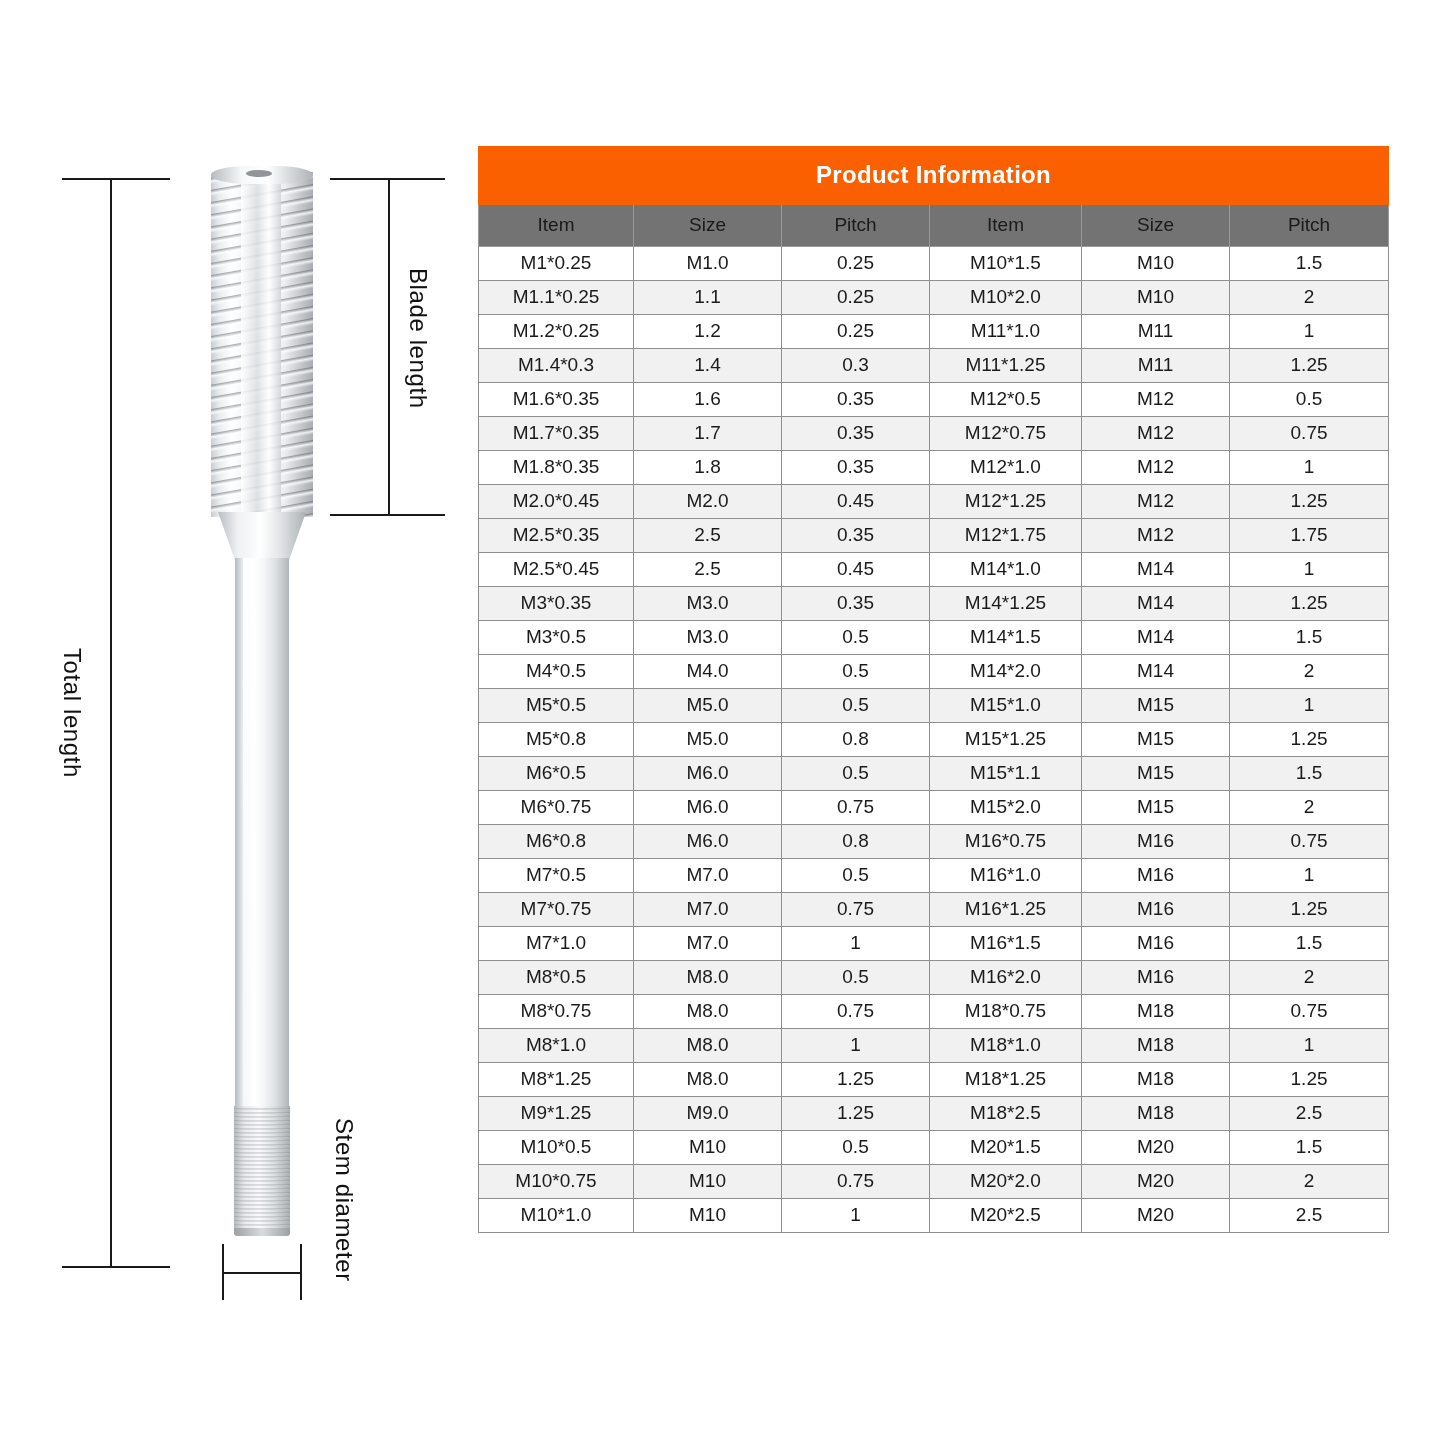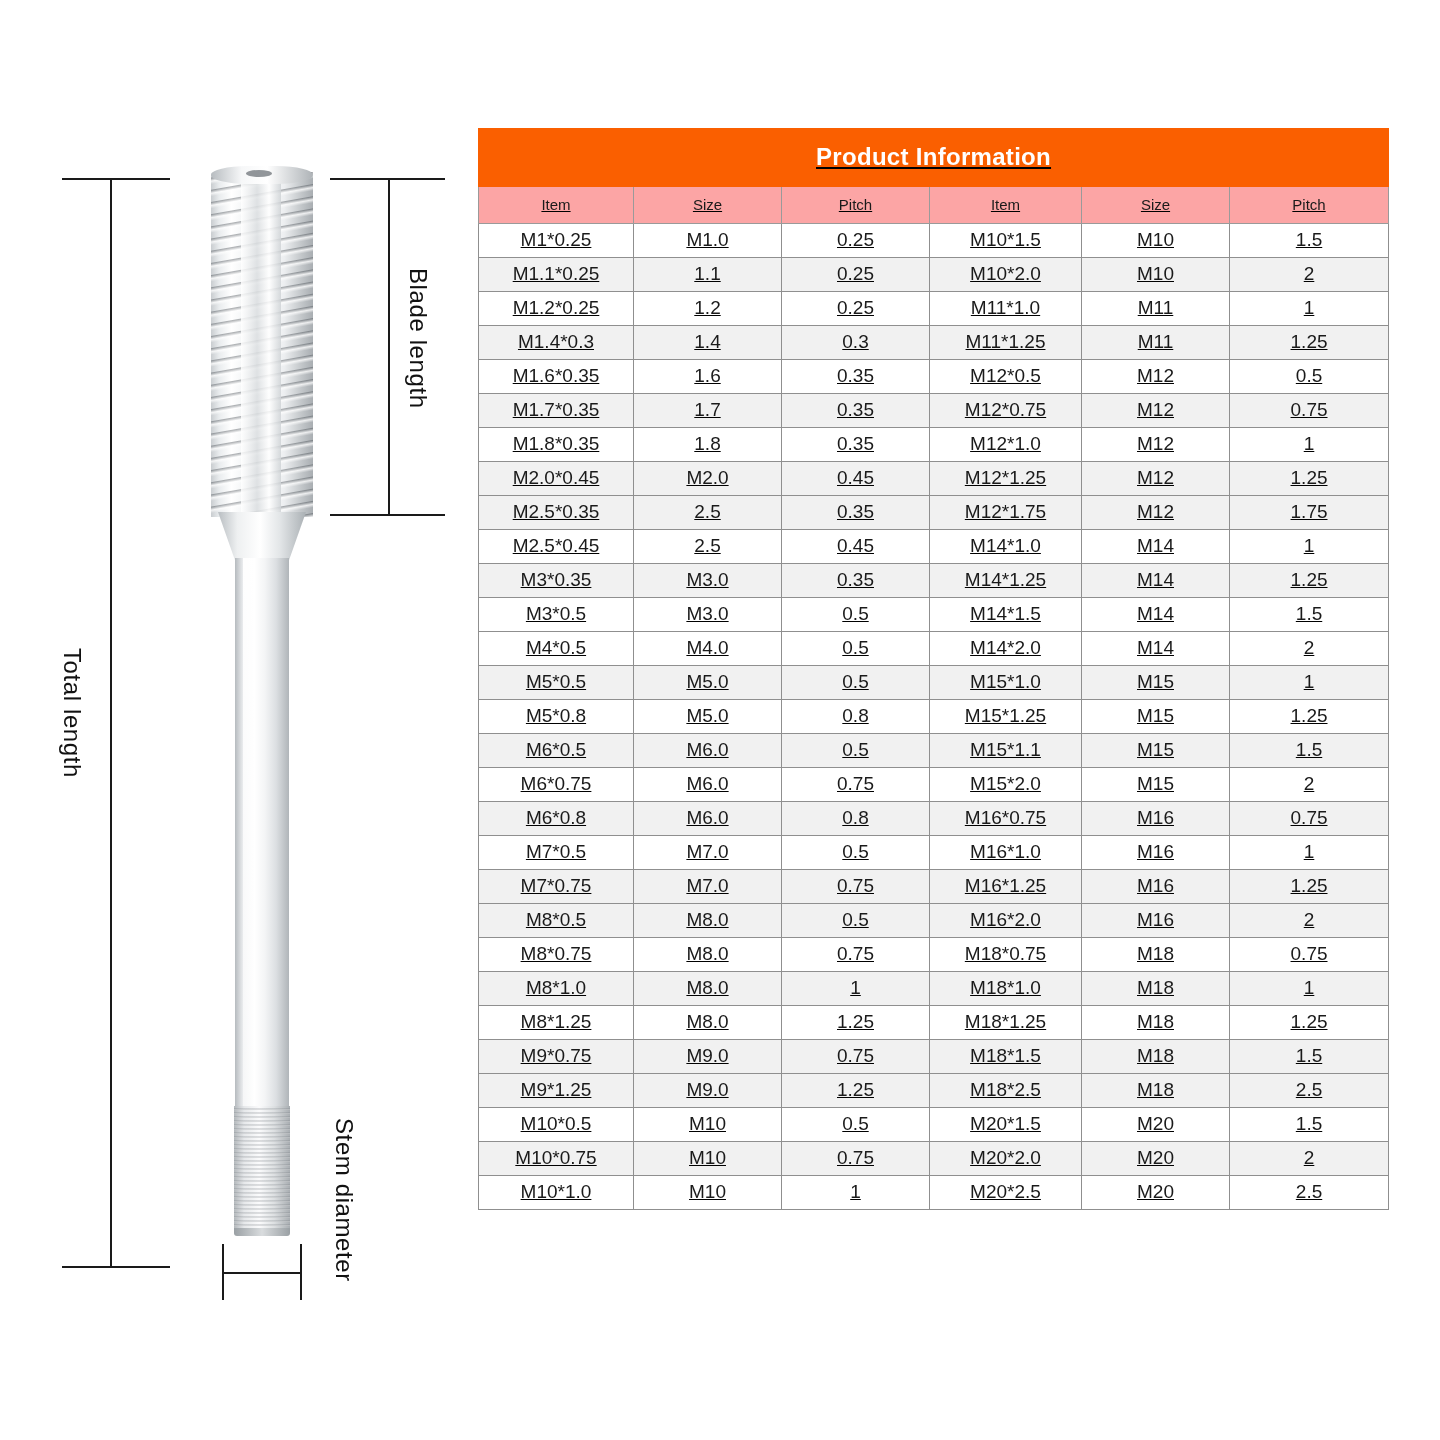--- a/index.html
+++ b/index.html
@@ -104,41 +104,41 @@
     white-space:nowrap;
     font-family:"Liberation Sans", sans-serif;
   }
   .lbl-stem{
     writing-mode:vertical-rl;
     font-size:24px;color:#111;white-space:nowrap;
   }
 
   
   #table-wrap{
-    position:absolute;left:478px;top:128px;width:910px;text-decoration:underline;
+    position:absolute;left:478px;top:146px;width:910px;
   }
   table{
     border-collapse:collapse;width:910px;
     table-layout:fixed;
     position:relative;z-index:2;
   }
   .title-row td{
     background:#fa5f00;
     color:#ffffff;
     font-size:24px;
     font-weight:bold;
     text-align:center;
     padding:14px 0 15px;
     border:1px solid #fa5f00;
     letter-spacing:.3px;
   }
   .head-row th{
-    background:#fca5a5;
+    background:#737373;
     color:#1a1a1a;
-    font-size:15px;
+    font-size:19px;
     font-weight:normal;
     text-align:center;
     padding:9px 0 10px;
     border:1px solid #9a9a9a;
   }
   tbody td{
     font-size:19px;
     color:#1a1a1a;
     text-align:center;
     padding:5px 0 6px;
@@ -378,20 +378,28 @@
           <td>1</td>
         </tr>
         <tr class="alt">
           <td>M7*0.75</td>
           <td>M7.0</td>
           <td>0.75</td>
           <td>M16*1.25</td>
           <td>M16</td>
           <td>1.25</td>
         </tr>
+        <tr>
+          <td>M7*1.0</td>
+          <td>M7.0</td>
+          <td>1</td>
+          <td>M16*1.5</td>
+          <td>M16</td>
+          <td>1.5</td>
+        </tr>
         <tr class="alt">
           <td>M8*0.5</td>
           <td>M8.0</td>
           <td>0.5</td>
           <td>M16*2.0</td>
           <td>M16</td>
           <td>2</td>
         </tr>
         <tr>
           <td>M8*0.75</td>
@@ -411,28 +419,20 @@
         </tr>
         <tr>
           <td>M8*1.25</td>
           <td>M8.0</td>
           <td>1.25</td>
           <td>M18*1.25</td>
           <td>M18</td>
           <td>1.25</td>
         </tr>
         <tr class="alt">
-          <td>M9*0.75</td>
-          <td>M9.0</td>
-          <td>0.75</td>
-          <td>M18*1.5</td>
-          <td>M18</td>
-          <td>1.5</td>
-        </tr>
-        <tr class="alt">
           <td>M9*1.25</td>
           <td>M9.0</td>
           <td>1.25</td>
           <td>M18*2.5</td>
           <td>M18</td>
           <td>2.5</td>
         </tr>
         <tr>
           <td>M10*0.5</td>
           <td>M10</td>

